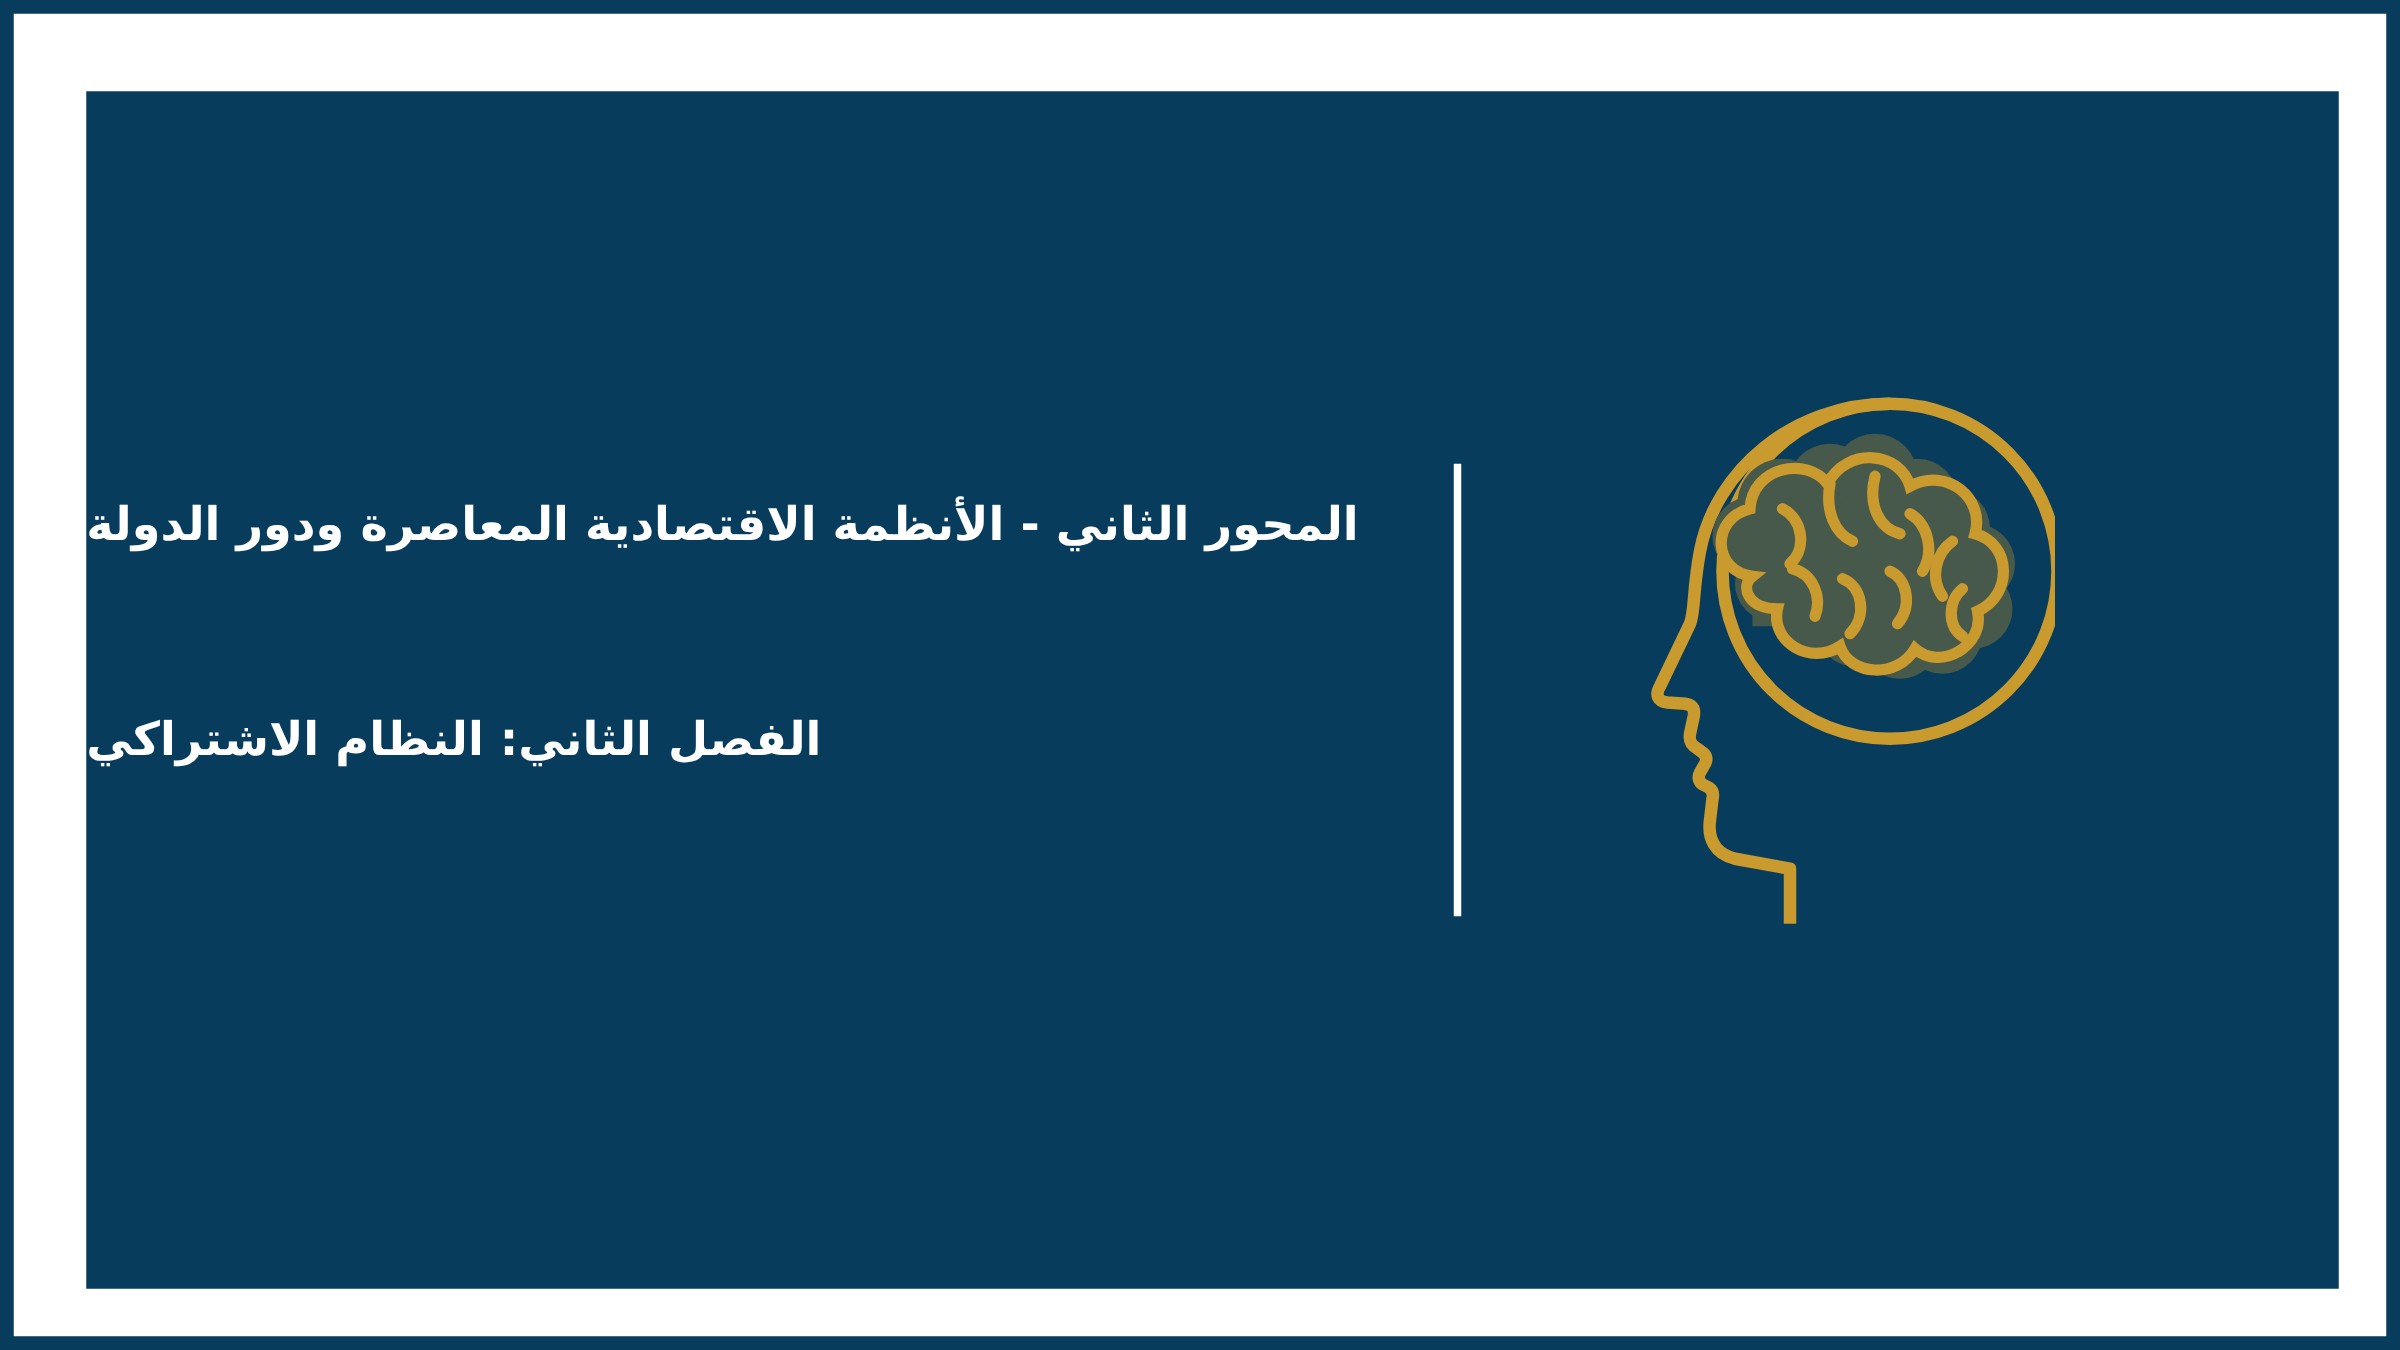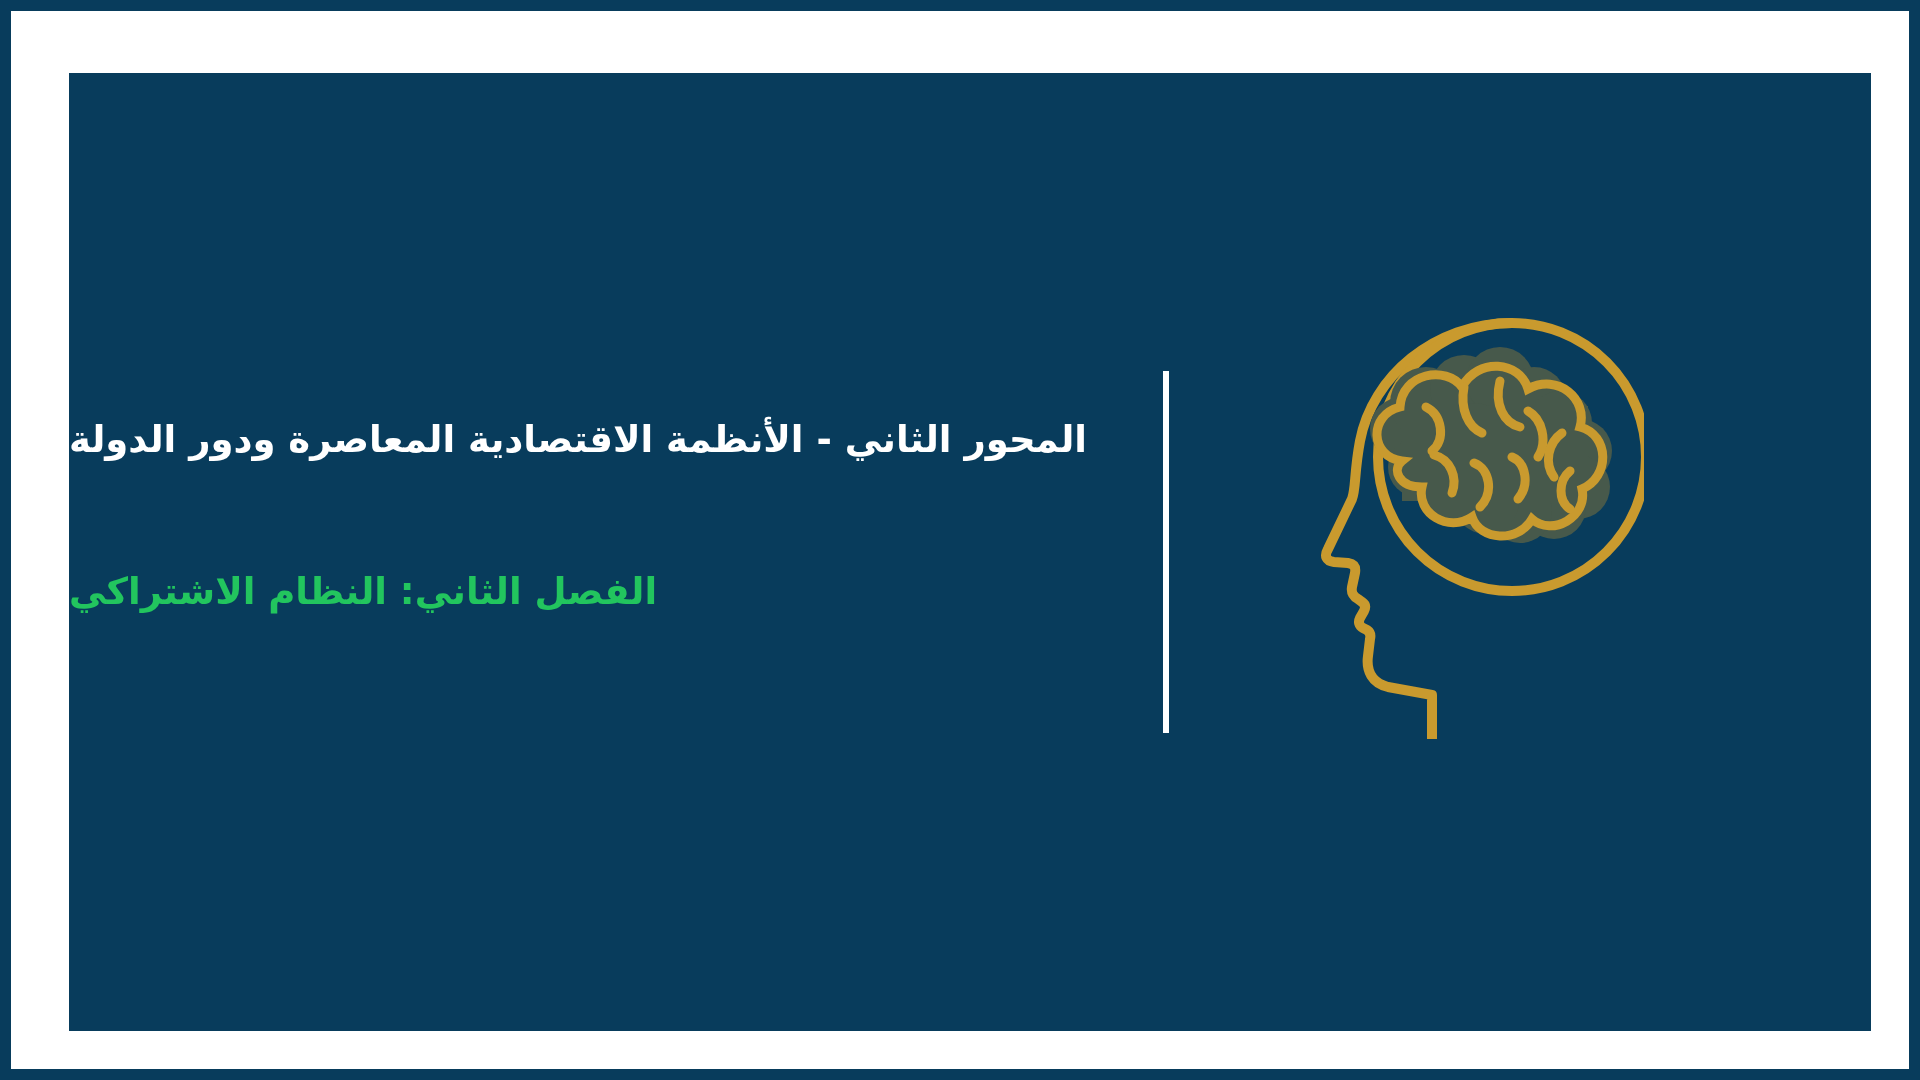--- a/index.html
+++ b/index.html
@@ -67,30 +67,29 @@
     padding-left: 0;
     text-align: left;
     color: #ffffff;
     font-size: 37px;
     font-weight: bold;
     line-height: 1.35;
     letter-spacing: 0px;
     white-space: nowrap;
     direction: rtl;
     unicode-bidi: plaintext;
-    margin-top: 20px;
   }
 
   .chapter-title {
     position: absolute;
     left: 0;
     right: 0;
     top: 172px;
     text-align: left;
-    color: #22c55e;
+    color: #ffffff;
     font-size: 37px;
     font-weight: bold;
     line-height: 1.35;
     white-space: nowrap;
     direction: rtl;
     unicode-bidi: plaintext;
   }
 
   
   .divider {

